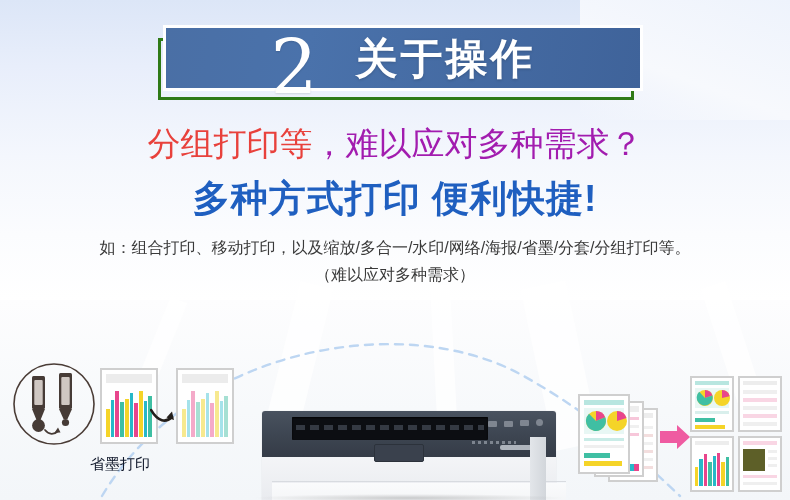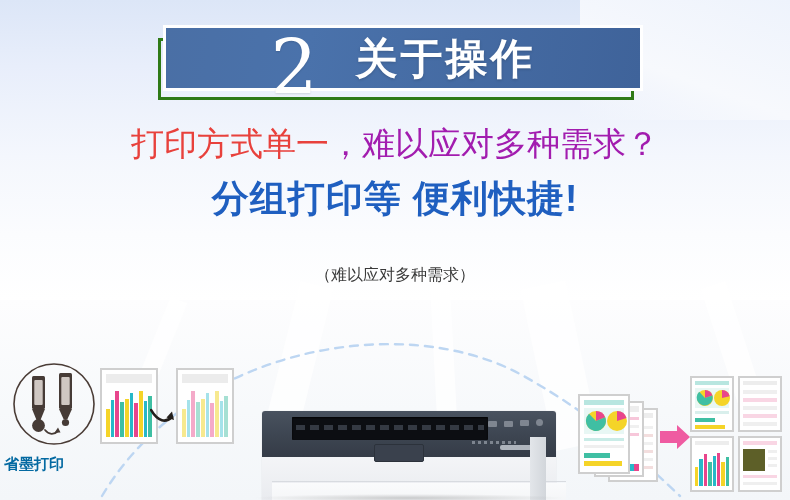--- a/index.html
+++ b/index.html
@@ -83,22 +83,22 @@
 
   
   .eco{position:absolute;left:4px;top:358px;width:232px;height:142px;}
   .eco-circle{position:absolute;left:8px;top:4px;width:84px;height:84px;}
   .doc-thumb{position:absolute;box-sizing:border-box;background:#ffffff;border:2px solid #cfcfcf;}
   .doc-head{position:absolute;left:4px;top:4px;right:4px;height:9px;background:#ececec;}
   .bars{position:absolute;left:4px;right:4px;bottom:5px;height:48px;display:flex;align-items:flex-end;gap:1px;}
   .bars i{display:block;flex:1;}
   .arrow-bend{position:absolute;left:146px;top:48px;width:24px;height:20px;}
   .eco-title{
-    position:absolute;left:0;top:96px;width:232px;text-align:left;
-    font-size:15px;font-weight:bold;color:#0369a1;line-height:20px;white-space:nowrap;
+    position:absolute;left:0;top:96px;width:232px;text-align:center;
+    font-size:15px;font-weight:normal;color:#0f172a;line-height:20px;white-space:nowrap;
   }
   .eco-sub{
     position:absolute;left:0;top:117px;width:232px;text-align:center;
     font-size:14px;color:#4a4a4a;line-height:19px;white-space:nowrap;
   }
 
   
   .printer{position:absolute;left:252px;top:385px;width:314px;height:115px;}
   .pr-body{
     position:absolute;left:10px;top:26px;width:294px;height:89px;
@@ -175,23 +175,24 @@
   <div class="banner-wrap">
     <div class="green-frame"></div>
     <div class="banner"></div>
     <div class="banner-inner">
       <span class="banner-num">2</span>
       <span class="banner-title">关于操作</span>
     </div>
   </div>
 
   <div class="line1">
-    <span class="red">打印方式单一</span><span class="gray">，难以应对多种需求？</span>
-  </div>
-  <div class="line2">分组打印等  便利快捷!</div>
+    <span class="red">分组打印等</span><span class="gray">，难以应对多种需求？</span>
+  </div>
+  <div class="line2">多种方式打印  便利快捷!</div>
+  <div class="line3">如：组合打印、移动打印，以及缩放/多合一/水印/网络/海报/省墨/分套/分组打印等。</div>
   <div class="line4">（难以应对多种需求）</div>
 
   <div class="eco">
 
     <svg class="eco-circle" viewBox="0 0 84 84">
       <circle cx="42" cy="42" r="40" fill="none" stroke="#4a3c36" stroke-width="1.6"></circle>
       <g fill="#463b36">
         <rect x="20" y="14" width="13" height="33" rx="1.5"></rect>
         <path d="M20 47 L33 47 L28.5 58 L24.5 58 Z"></path>
         <circle cx="26.5" cy="63.5" r="6.4"></circle>

